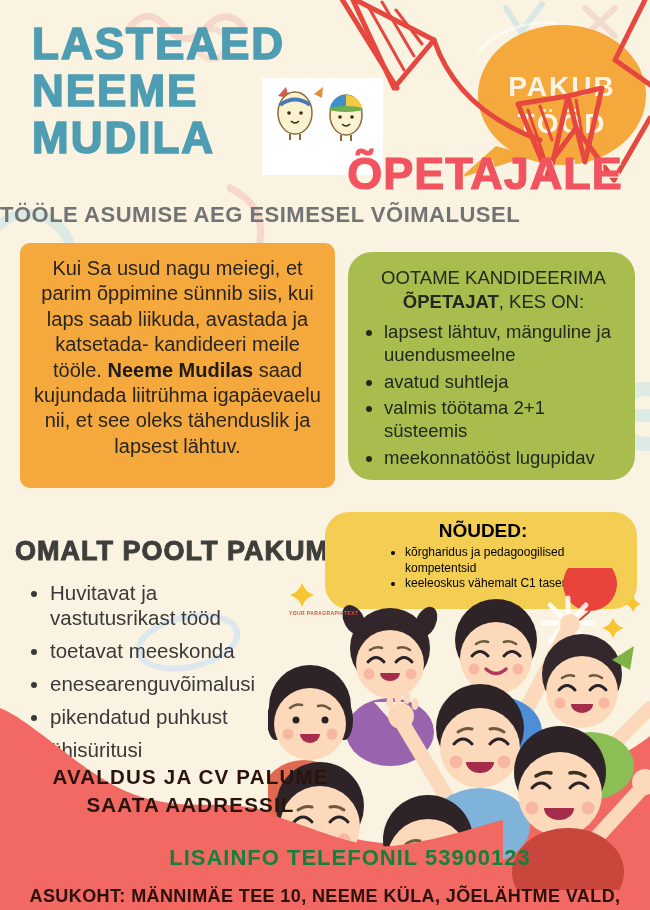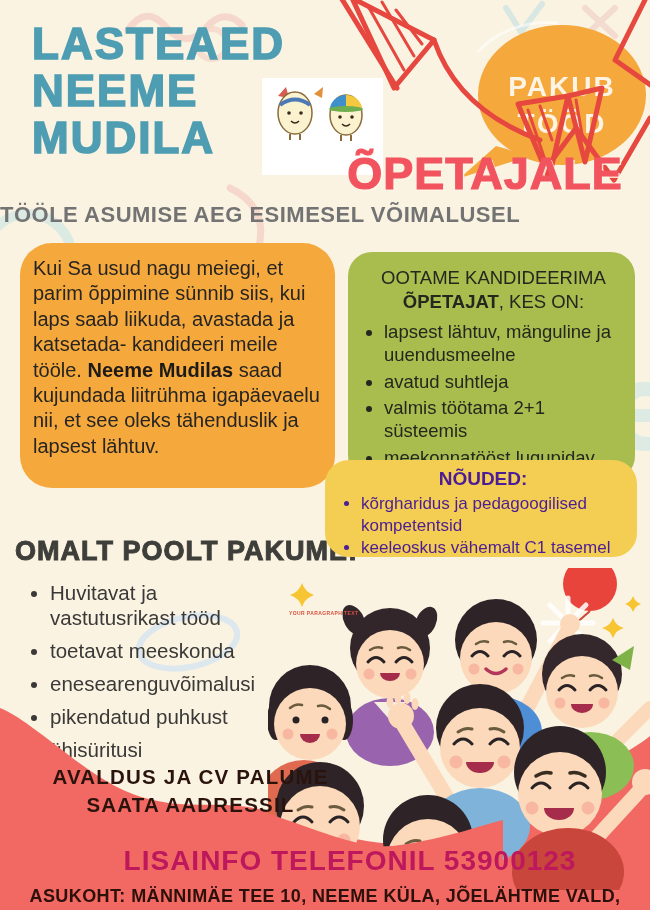--- a/index.html
+++ b/index.html
@@ -35,42 +35,42 @@
   }
   .subtitle{
     left:0; top:202px; width:650px; z-index:4;
     text-align:left; font-size:22px; font-weight:700;
     color:#737373; letter-spacing:.5px;
   }
 
   
   .intro-box{
     left:20px; top:243px; width:315px; height:245px; z-index:3;
-    background:#F5A93D; border-radius:32px; box-sizing:border-box;
-    padding:13px 13px; 
+    background:#F5A93D; border-radius:10px; box-sizing:border-box;
+    padding:13px 13px; text-align:center;
     font-size:20px; line-height:1.27; color:#272421;
   }
   .intro-box b{color:#1d1a17;}
   .candidates-box{
     left:348px; top:252px; width:287px; height:228px; z-index:3;
     background:#A9BD4F; border-radius:24px; box-sizing:border-box;
     padding:14px 10px 8px 14px; color:#23281E;
   }
   .candidates-heading{ text-align:center; font-size:18.5px; line-height:1.3; }
   .candidates-heading .bold{font-weight:700;}
   .candidates-box ul{ margin:6px 0 1px 0; padding:0 0 0 22px; }
   .candidates-box li{ font-size:18.5px; line-height:1.26; margin-bottom:3px; }
   .requirements-box{
-    left:325px; top:460px; width:312px; height:97px; z-index:4;
+    left:325px; top:512px; width:312px; height:97px; z-index:4;
     background:#F3CE52; border-radius:24px; box-sizing:border-box;
-    padding:8px 12px 6px 16px; color:#4c1d95;
+    padding:8px 12px 6px 16px; color:#000000;
   }
   .requirements-heading{ text-align:center; font-size:19px; font-weight:700; }
   .requirements-box ul{ margin:3px 0 0 0; padding:0 0 0 20px; }
-  .requirements-box li{ font-size:17px; line-height:1.3; }
+  .requirements-box li{ font-size:12px; line-height:1.3;margin-left:44px; }
 
   
   .offer-heading{
     left:15px; top:536px; z-index:3;
     font-size:27px; font-weight:700; letter-spacing:1px;
     color:#3E3E3A; -webkit-text-stroke:1px #3E3E3A;
   }
   .offer-list{
     left:32px; top:580px; width:230px; z-index:3;
     margin:0; padding:0 0 0 18px; list-style:disc;
@@ -79,22 +79,22 @@
   .offer-list li{ margin-bottom:8px; }
 
   
   .application-block{
     left:18px; top:763px; width:345px; z-index:6;
     text-align:center; color:#2A130D; font-weight:700;
     font-size:20.5px; line-height:27.5px; letter-spacing:1.2px;
   }
   .info-line{
     left:50px; top:845px; width:600px; z-index:6;
-    text-align:center; color:#be185d; font-weight:700;
-    font-size:28px; letter-spacing:1px;
+    text-align:center; color:#15803d; font-weight:700;
+    font-size:22px; letter-spacing:1px;
   }
   .location-line{
     left:0; top:886px; width:650px; z-index:6;
     text-align:center; color:#2E100B; font-weight:700;
     font-size:18px; letter-spacing:.4px;
   }
   .placeholder-note{
     left:289px; top:610px; z-index:5;
     font-size:5px; font-weight:700; color:#D94F3D; letter-spacing:.4px;
   }

